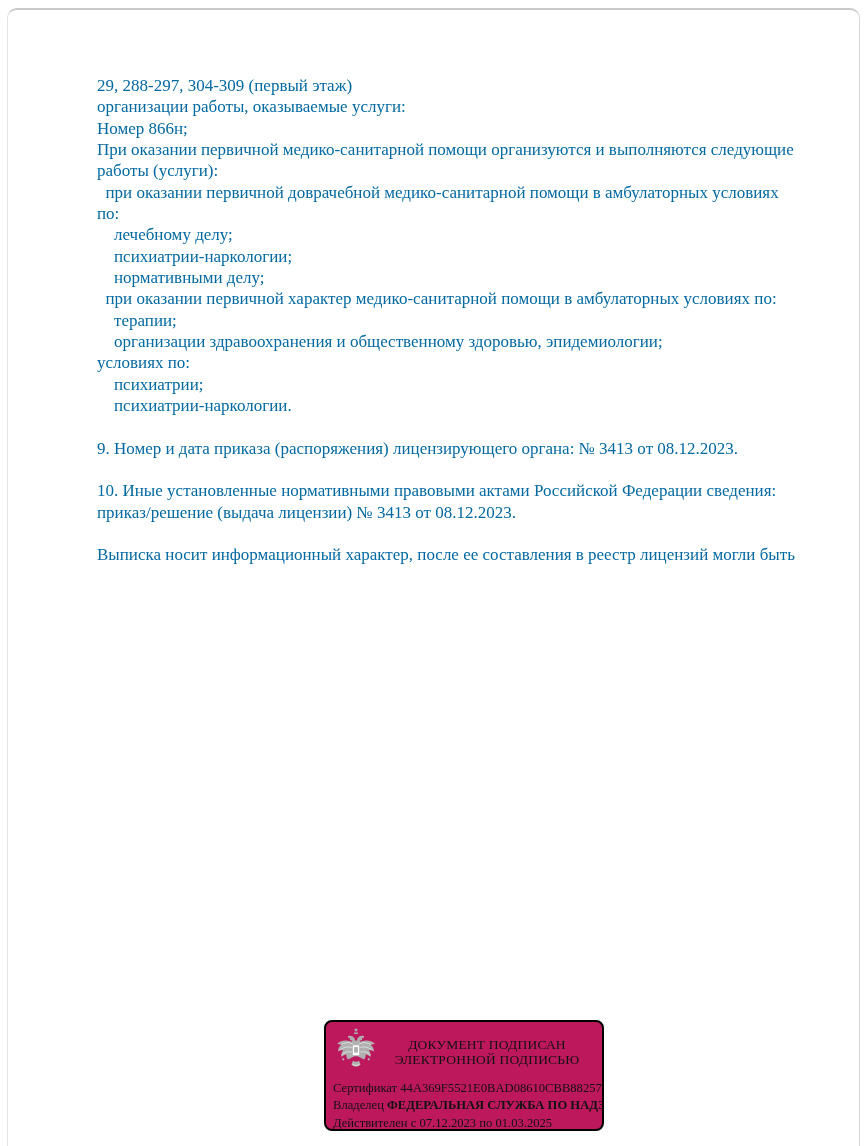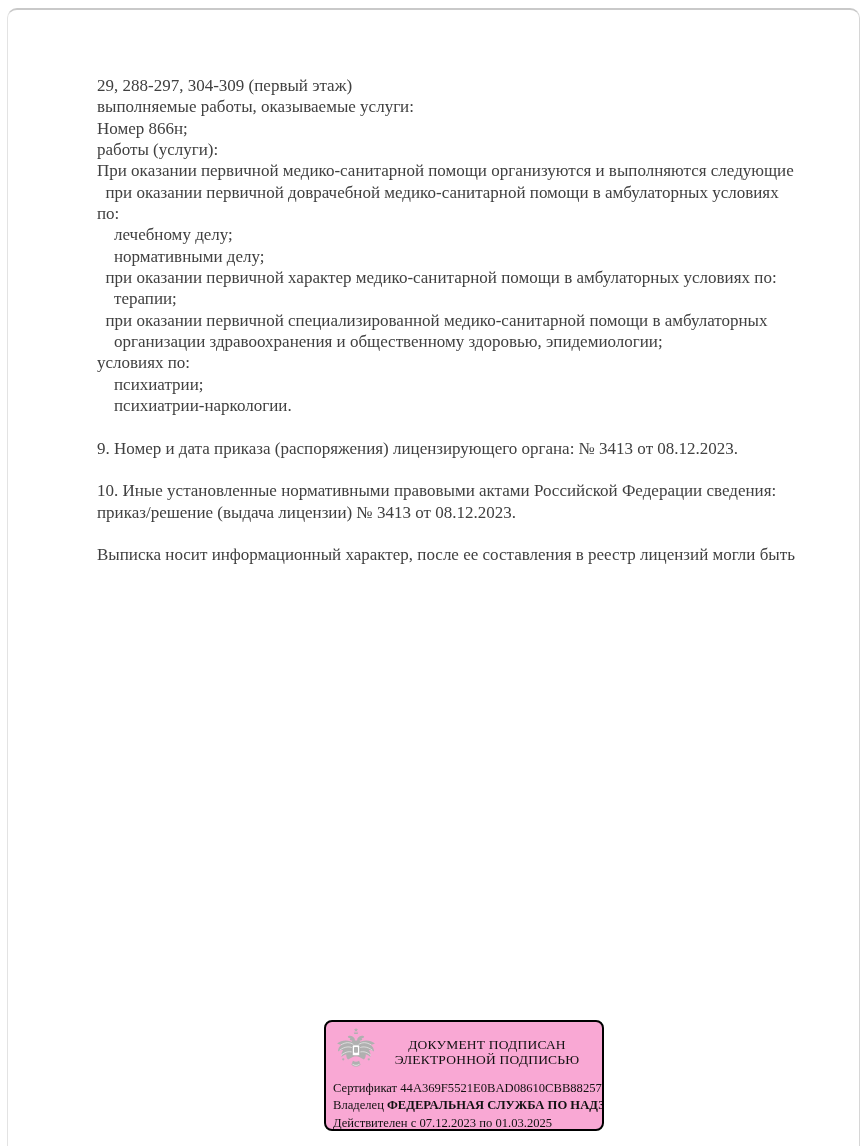--- a/index.html
+++ b/index.html
@@ -18,31 +18,31 @@
     border-right: 1px solid #d6d6d6;
     border-bottom: none;
     border-radius: 10px 10px 0 0;
     box-sizing: border-box;
   }
   .doc-text {
     padding: 65px 20px 0 89px;
     font-family: "Liberation Serif", "DejaVu Serif", serif;
     font-size: 17px;
     line-height: 21.33px;
-    color: #404040;
+    color: #0369a1;
   }
   .line {
     white-space: pre;
     min-height: 21.33px;
   }
   .stamp {
     position: absolute;
     left: 316px; top: 1010px;
     width: 276px; height: 107px;
-    background: #f9a8d4;
+    background: #be185d;
     border: 2px solid #000000;
     border-radius: 8px;
     overflow: hidden;
     font-family: "Liberation Serif", "DejaVu Serif", serif;
     color: #111111;
   }
   .stamp-head {
     display: flex;
     align-items: center;
     padding: 5px 6px 0 8px;
@@ -66,31 +66,31 @@
   }
   .field-line { white-space: nowrap; }
   .owner-value { font-weight: bold; }
 </style>
 </head>
 <body>
 
 <div class="page">
   <div class="doc-text">
     <div class="line">29, 288-297, 304-309 (первый этаж)</div>
-    <div class="line">выполняемые работы, оказываемые услуги:</div>
+    <div class="line">организации работы, оказываемые услуги:</div>
     <div class="line">Номер 866н;</div>
+    <div class="line">При оказании первичной медико-санитарной помощи организуются и выполняются следующие</div>
     <div class="line">работы (услуги):</div>
-    <div class="line">При оказании первичной медико-санитарной помощи организуются и выполняются следующие</div>
     <div class="line">  при оказании первичной доврачебной медико-санитарной помощи в амбулаторных условиях</div>
     <div class="line">по:</div>
     <div class="line">    лечебному делу;</div>
+    <div class="line">    психиатрии-наркологии;</div>
     <div class="line">    нормативными делу;</div>
     <div class="line">  при оказании первичной характер медико-санитарной помощи в амбулаторных условиях по:</div>
     <div class="line">    терапии;</div>
-    <div class="line">  при оказании первичной специализированной медико-санитарной помощи в амбулаторных</div>
     <div class="line">    организации здравоохранения и общественному здоровью, эпидемиологии;</div>
     <div class="line">условиях по:</div>
     <div class="line">    психиатрии;</div>
     <div class="line">    психиатрии-наркологии.</div>
     <div class="line"></div>
     <div class="line">9. Номер и дата приказа (распоряжения) лицензирующего органа: № 3413 от 08.12.2023.</div>
     <div class="line"></div>
     <div class="line">10. Иные установленные нормативными правовыми актами Российской Федерации сведения:</div>
     <div class="line">приказ/решение (выдача лицензии) № 3413 от 08.12.2023.</div>
     <div class="line"></div>

